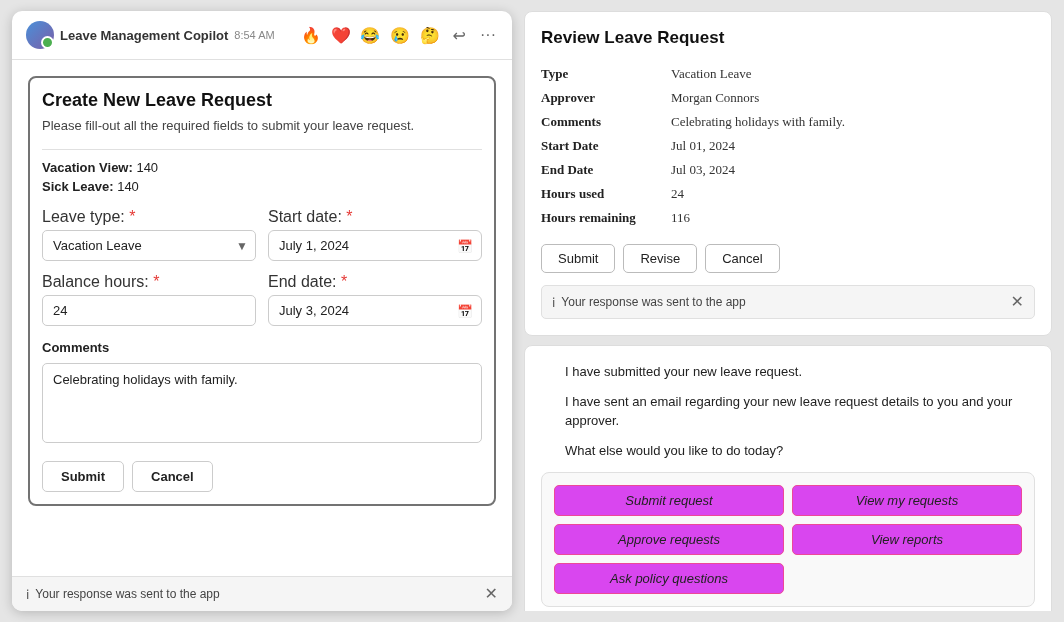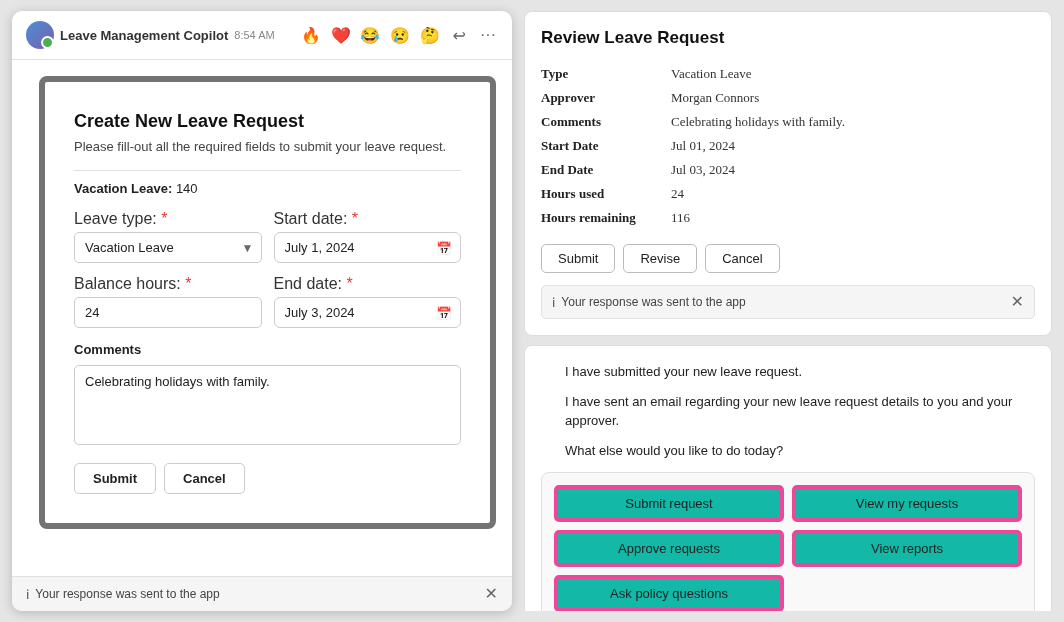--- a/index.html
+++ b/index.html
@@ -99,24 +99,23 @@
     
     .chat-body {
       flex: 1;
       overflow-y: auto;
       padding: 16px;
     }
 
     
     .form-card {
       background: #fff;
-      border: 6px solid #737373;
+      border: 2px solid #737373;
       border-radius: 8px;
-      padding: 29px;
-      margin-left: 11px;
+      padding: 12px;
     }
     .form-title {
       font-size: 18px;
       font-weight: 700;
       color: #111;
       margin-bottom: 6px;
     }
     .form-subtitle {
       font-size: 13px;
       color: #444;
@@ -374,29 +373,30 @@
       display: grid;
       grid-template-columns: 1fr 1fr;
       gap: 8px;
       margin-top: 12px;
       background: #f9f9f9;
       border: 1px solid #e0e0e0;
       border-radius: 8px;
       padding: 12px;
     }
     .action-btn {
-      background: #14b8a6;
-      border: 4px solid #ec4899;
+      background: #d946ef;
+      border: 1px solid #ec4899;
       border-radius: 5px;
       padding: 7px 10px;
       font-size: 13px;
       color: #222;
       cursor: pointer;
       text-align: center;
       white-space: nowrap;
+      font-style: italic;
     }
     .action-btn-wide {
       grid-column: 1;
       grid-row: 3;
     }
   </style>
 </head>
 <body>
 
 <div class="main-container">
@@ -420,21 +420,24 @@
       </div>
     </div>
 
     <div class="chat-body">
       <div class="form-card">
         <div class="form-title">Create New Leave Request</div>
         <div class="form-subtitle">Please fill-out all the required fields to submit your leave request.</div>
 
         <hr class="divider">
         <div class="balance-row">
-          <strong>Vacation Leave:</strong> 140
+          <strong>Vacation View:</strong> 140
+        </div>
+        <div class="balance-row">
+          <strong>Sick Leave:</strong> 140
         </div>
 
         <div class="form-grid">
 
           <div class="form-field">
             <label class="field-label">
               <span>Leave type:</span> <span class="req">*</span>
             </label>
             <div class="select-wrapper">
               <select class="field-select">

